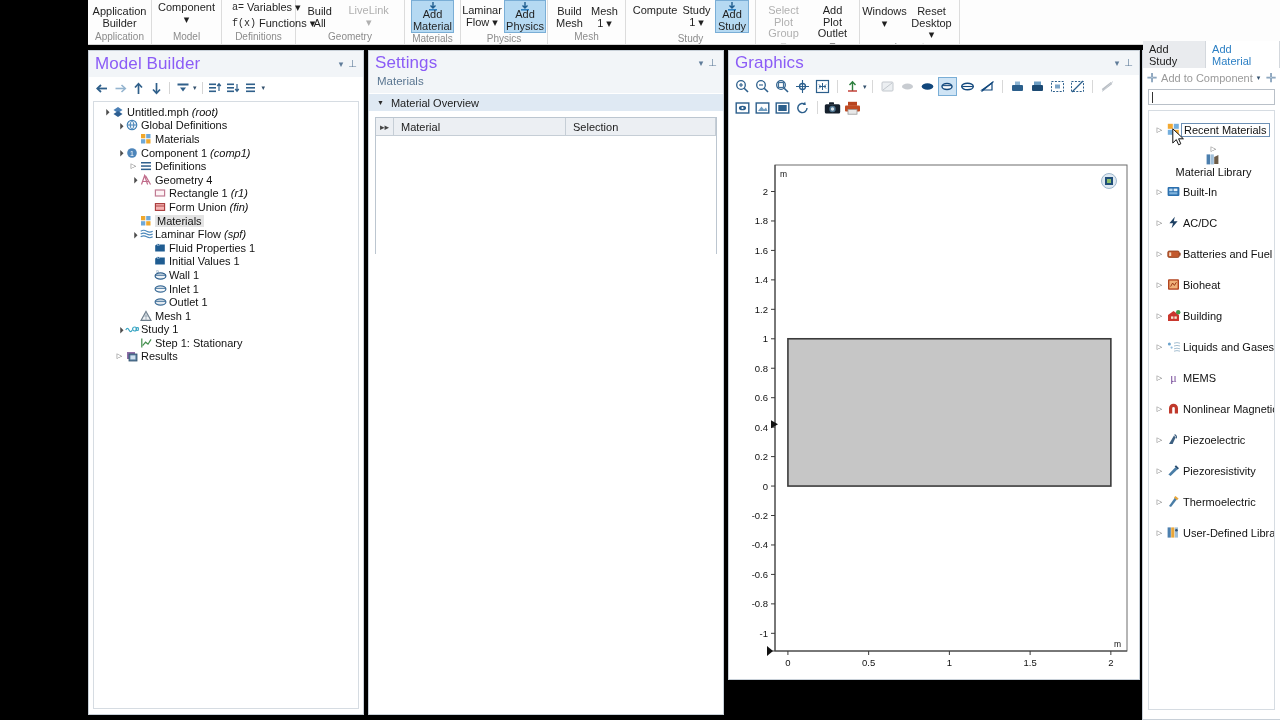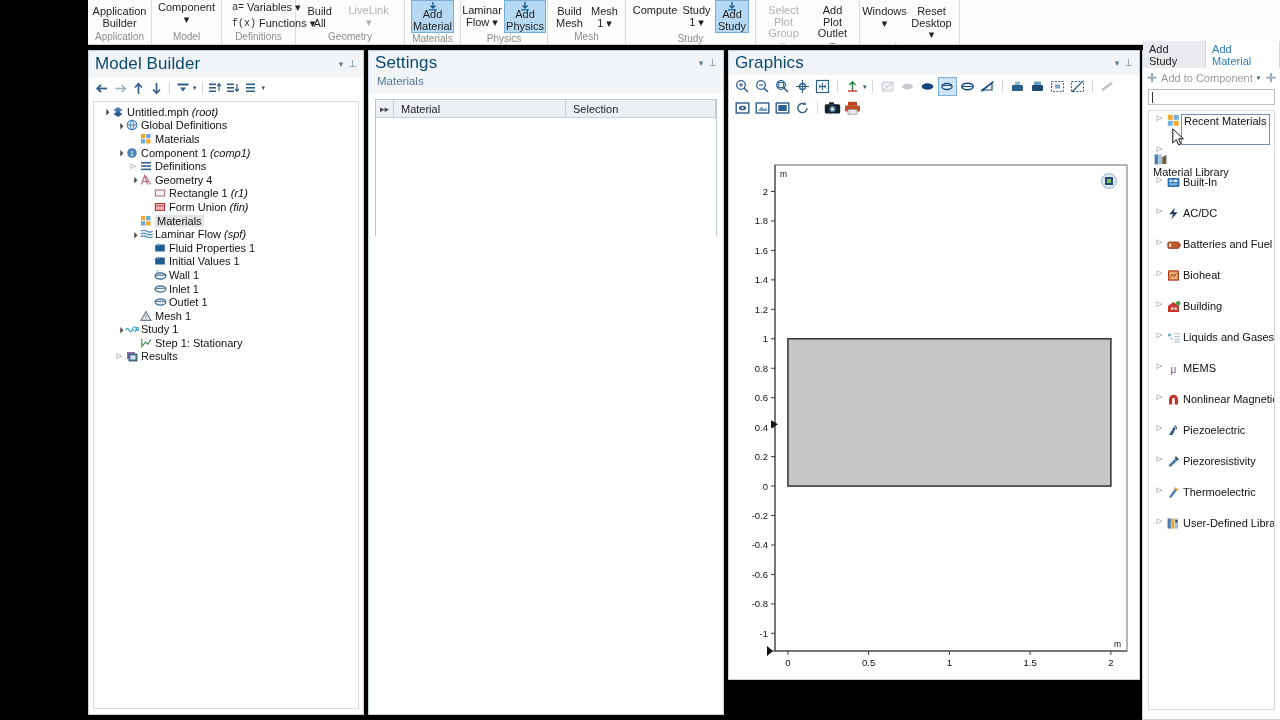--- a/index.html
+++ b/index.html
@@ -47,21 +47,21 @@
   }
   .rbtn-col { display: flex; flex-direction: column; gap: 1px; justify-content: flex-start; padding-top: 0px; }
   .mono-pre { font-family: "Liberation Mono", monospace; font-size: 10px; color: #2a2a2a; }
 
   
   .panel { position: absolute; background: #fff; border: 1px solid #cdd3da; }
   .panel-head {
     height: 26px; background: #f2f5f8; display: flex; align-items: center;
     padding: 0 6px; border-bottom: 1px solid transparent;
   }
-  .panel-title { font-size: 17px; color: #0c4a6e; font-weight: 400; letter-spacing: .1px; }
+  .panel-title { font-size: 17px; color: #8b5cf6; font-weight: 400; letter-spacing: .1px; }
   .panel-head-btns { margin-left: auto; display: flex; gap: 5px; align-items: center; color: #5f7c99; font-size: 9px; }
 
   
   #model-builder { left: 88px; top: 50px; width: 276px; height: 665px; background: #fff; border: 1px solid #c8d0d8; }
   .mb-toolbar { height: 22px; display: flex; align-items: center; gap: 3px; padding: 0 6px; background: #fff; }
   .tb-ico { width: 15px; height: 15px; display: flex; align-items: center; justify-content: center; color: #2e5f8a; font-size: 12px; }
   .tb-sep { width: 1px; height: 12px; background: #d5d5d5; margin: 0 2px; }
   .tb-caret { font-size: 7px; color: #33506d; }
   .mb-tree { margin: 2px 4px 0 4px; border: 1px solid #d6dce2; height: 608px; background: #fff; overflow: hidden; padding-top: 3px; }
 
@@ -106,21 +106,21 @@
   
   #rightpanel { left: 1142px; top: 50px; width: 138px; height: 670px; background: #fff; border: 1px solid #c8d0d8; border-right: none; }
   .rtabs { display: flex; height: 17px; align-items: flex-end; background: #f2f3f5; }
   .rtab { padding: 2px 6px 1px 6px; font-size: 11px; color: #1c1c1c; background: #e9ebee; border-right: 1px solid #d4d8dd; }
   .rtab.active { background: #fff; color: #2b7fc4; }
   .radd { height: 20px; display: flex; align-items: center; gap: 4px; padding: 0 4px; font-size: 11px; color: #9a9a9a; }
   .plus { color: #8ea7bf; font-size: 12px; font-weight: bold; line-height: 10px; }
   .rsearch { margin: 1px 5px 0 5px; height: 16px; border: 1px solid #b9c0c8; background: #fff; display: flex; align-items: center; padding: 0 3px; }
   .caret-bar { width: 1px; height: 11px; background: #333; }
   .rtree { margin: 5px 5px 0 5px; border: 1px solid #d6dce2; height: 600px; background: #fff; padding-top: 3px; overflow: hidden; }
-  .rnode { display: flex; height: 31px; font-size: 11px; color: #111; white-space: nowrap; }
+  .rnode { display: flex; align-items: center; height: 31px; font-size: 11px; color: #111; white-space: nowrap; }
   .rnode .exp { width: 13px; text-align: center; font-size: 7px; color: #555; flex: none; }
   .rnode .ti { width: 15px; height: 13px; flex: none; display: flex; align-items: center; justify-content: center; margin-right: 2px; }
   .rnode.boxed .tx { border: 1px solid #6d90b5; padding: 0 2px; margin: 0 -2px; }
 
   
   .cursor { position: absolute; width: 0; height: 0; pointer-events: none; }
   .cursor svg { display:block; }
 </style>
 </head>
 <body>
@@ -554,20 +554,24 @@
 
   <div class="panel" id="settings">
     <div class="panel-head" style="background:#f2f5f8;height:24px">
       <span class="panel-title">Settings</span>
       <span class="panel-head-btns">
         <span>▾</span>
         <span style="font-size:10px">⊥</span>
       </span>
     </div>
     <div class="set-sub" style="background:#f2f5f8;margin:0;padding:0 8px 6px 8px">Materials</div>
+    <div class="sec-head">
+      <span class="sec-caret">▼</span>
+      <span>Material Overview</span>
+    </div>
     <div class="tbl-wrap">
       <div class="tbl-head">
         <div class="th c0">▸▸</div>
         <div class="th c1">Material</div>
         <div class="th c2">Selection</div>
       </div>
       <div class="tbl-body"></div>
     </div>
   </div>
 

